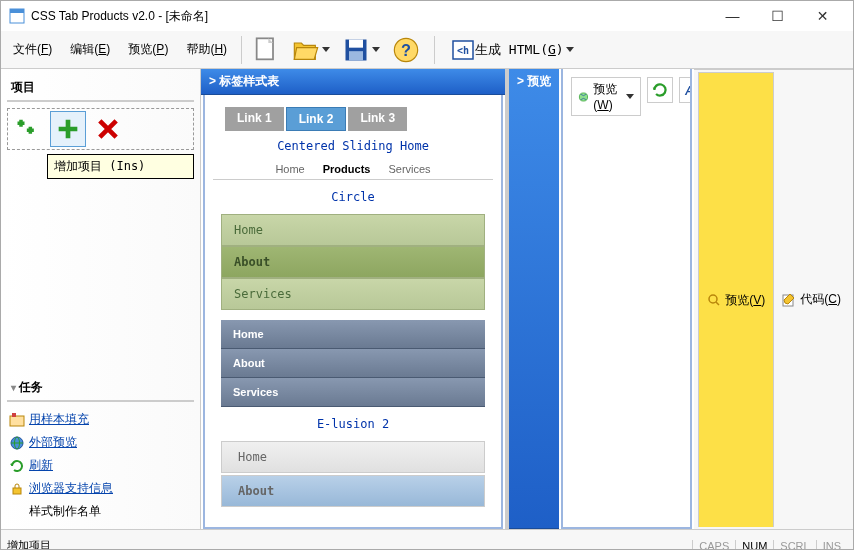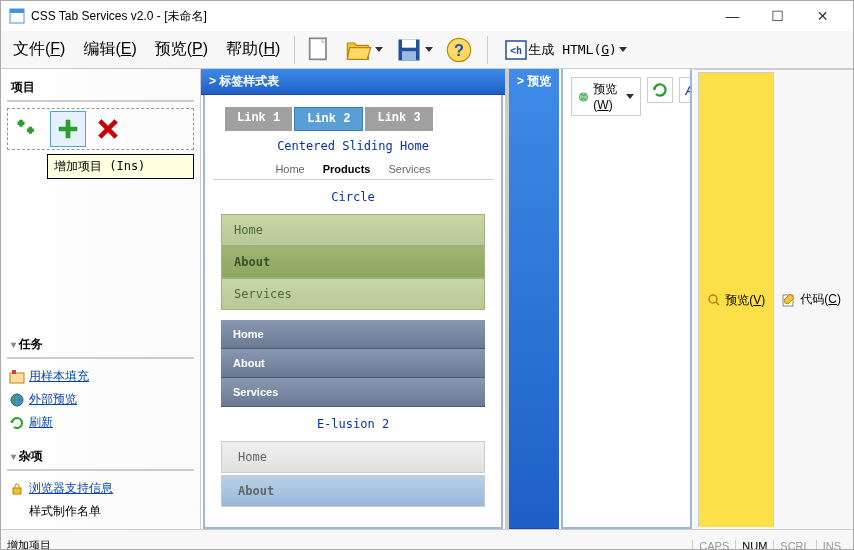--- a/index.html
+++ b/index.html
@@ -4,21 +4,21 @@
 <style>
 * { box-sizing: border-box; margin: 0; padding: 0; }
 body { font-family: "Microsoft YaHei", Tahoma, Arial, sans-serif; font-size: 12px; background: #fff; width: 854px; height: 550px; overflow: hidden; border: 1px solid #aaa; }
 .titlebar { height: 30px; display: flex; align-items: center; padding: 0 8px; background: #fff; }
 .titlebar .icon { width: 16px; height: 16px; margin-right: 6px; }
 .titlebar .title { flex: 1; font-size: 12px; color: #000; }
 .titlebar .winbtns { display: flex; gap: 0; }
 .titlebar .winbtn { width: 45px; height: 28px; display: flex; align-items: center; justify-content: center; font-size: 14px; color: #333; }
 .topbar { height: 38px; display: flex; align-items: center; border-bottom: 1px solid #ccc; padding: 0 4px; background: #f7f7f7; }
 .menubar { display: flex; gap: 2px; }
-.menuitem { padding: 4px 8px; font-size: 16px; }
+.menuitem { padding: 4px 8px; font-size: 12px; }
 .sep { width: 1px; height: 28px; background: #ccc; margin: 0 6px; }
 .tbicons { display: flex; align-items: center; gap: 4px; }
 .tbbtn { display: flex; align-items: center; padding: 2px 4px; }
 .tbbtn svg { width: 28px; height: 28px; }
 .dropdown-arrow { width: 0; height: 0; border-left: 4px solid transparent; border-right: 4px solid transparent; border-top: 5px solid #333; margin-left: 2px; }
 .genhtml { display: flex; align-items: center; font-family: monospace; font-size: 13px; padding: 0 6px; }
 .main { display: flex; height: calc(100% - 30px - 38px - 20px); }
 .leftpanel { width: 200px; border-right: 1px solid #ccc; background: linear-gradient(to right, #fff, #fafafa); display: flex; flex-direction: column; padding: 6px; overflow: hidden; }
 .section-header { font-weight: bold; padding: 4px; border-bottom: 2px solid #ccc; margin-bottom: 6px; font-size: 12px; }
 .section-header.collapsible::before { content: "▾ "; color: #888; font-size: 10px; }
@@ -27,21 +27,21 @@
 .itemicons .ibtn.active { border: 1px solid #5a9ed6; background: #e5f1fb; }
 .tooltip { background: #ffffe1; border: 1px solid #000; padding: 3px 6px; font-size: 12px; display: inline-block; margin-left: 40px; margin-top: -4px; font-family: "SimSun", monospace; }
 .tasklist a { display: flex; align-items: center; gap: 4px; padding: 3px 2px; color: #0645ad; text-decoration: underline; font-size: 12px; }
 .tasklist .taskicon { width: 16px; height: 16px; }
 .tasklist .nolink { color: #000; text-decoration: none; }
 .centerpanel { flex: 1; display: flex; flex-direction: column; border-right: 4px solid #ccc; min-width: 0; }
 .rightpanel { width: 344px; display: flex; flex-direction: row; }
 .panel-titlebar { background: linear-gradient(to bottom, #3e8be8, #1e5fc7); color: #fff; font-weight: bold; padding: 4px 8px; font-size: 12px; border-bottom: 1px solid #1a4c99; }
 .panel-content { flex: 1; padding: 8px; overflow: auto; background: #fff; border: 2px solid #9cb6e0; border-top: none; margin: 0 2px; }
 .rightpanel .panel-content { padding: 6px; }
-.link-tabs { display: flex; gap: 2px; margin: 4px 0 8px 12px; font-family: Liberation Mono, monospace; }
+.link-tabs { display: flex; gap: 2px; margin: 4px 0 8px 12px; }
 .link-tab { background: #a0a0a0; color: #fff; padding: 4px 12px; font-size: 12px; font-weight: bold; }
 .link-tab.active { background: #5a9ed6; border: 1px solid #3b7cb5; }
 .style-label { text-align: center; font-family: monospace; color: #0033aa; font-size: 12px; margin: 4px 0 10px; }
 .csd-tabs { display: flex; justify-content: center; gap: 18px; font-family: Arial; font-size: 11px; border-bottom: 1px solid #ccc; padding-bottom: 4px; margin-bottom: 10px; }
 .csd-tab { color: #666; }
 .csd-tab.active { color: #000; font-weight: bold; }
 .circle-menu, .elusion-menu { margin: 0 8px 10px; }
 .circle-item { padding: 8px 12px; font-family: monospace; font-size: 12px; color: #4a6b3a; background: linear-gradient(to bottom, #c8d6a8, #b8c898); border: 1px solid #a0b080; }
 .circle-item.selected { background: linear-gradient(to bottom, #9fb673, #8da660); font-weight: bold; color: #3a5028; }
 .elusion-item { padding: 8px 12px; font-family: Arial; font-size: 11px; font-weight: bold; color: #fff; background: linear-gradient(to bottom, #8898b0, #6a7a92); border-bottom: 1px solid #4a5a72; }
@@ -60,21 +60,21 @@
 .u { text-decoration: underline; }
 </style>
 </head>
 <body>
 
 <div class="titlebar">
   <svg class="icon" viewBox="0 0 16 16">
       <rect x="1" y="1" width="14" height="14" fill="#fff" stroke="#4a90d9"></rect>
       <rect x="1" y="1" width="14" height="4" fill="#4a90d9"></rect>
     </svg>
-  <span class="title">CSS Tab Services v2.0 - [未命名]</span>
+  <span class="title">CSS Tab Products v2.0 - [未命名]</span>
   <div class="winbtns">
     <div class="winbtn">—</div>
     <div class="winbtn">☐</div>
     <div class="winbtn">✕</div>
   </div>
 </div>
 
 <div class="topbar">
   <div class="menubar">
     <div class="menuitem">文件(<span class="u">F</span>)</div>
@@ -163,21 +163,20 @@
           <span>外部预览</span>
         </a>
       <a>
           <svg class="taskicon" viewBox="0 0 16 16">
             <path d="M3 8 a5 5 0 1 1 2 4" fill="none" stroke="#2a9d2a" stroke-width="2"></path>
             <path d="M3 8 l-2 -2 l3 -1 z" fill="#2a9d2a"></path>
           </svg>
           <span>刷新</span>
         </a>
     </div>
-    <div class="section-header collapsible" style="margin-top:10px">杂项</div>
     <div class="tasklist">
       <a>
           <svg class="taskicon" viewBox="0 0 16 16">
             <rect x="4" y="7" width="8" height="6" fill="#f4c430" stroke="#b8860b"></rect>
             <path d="M6 7 v-2 a2 2 0 0 1 4 0 v2" fill="none" stroke="#b8860b"></path>
           </svg>
           <span>浏览器支持信息</span>
         </a>
       <a class="nolink">
           <span style="width:16px;display:inline-block"></span>

